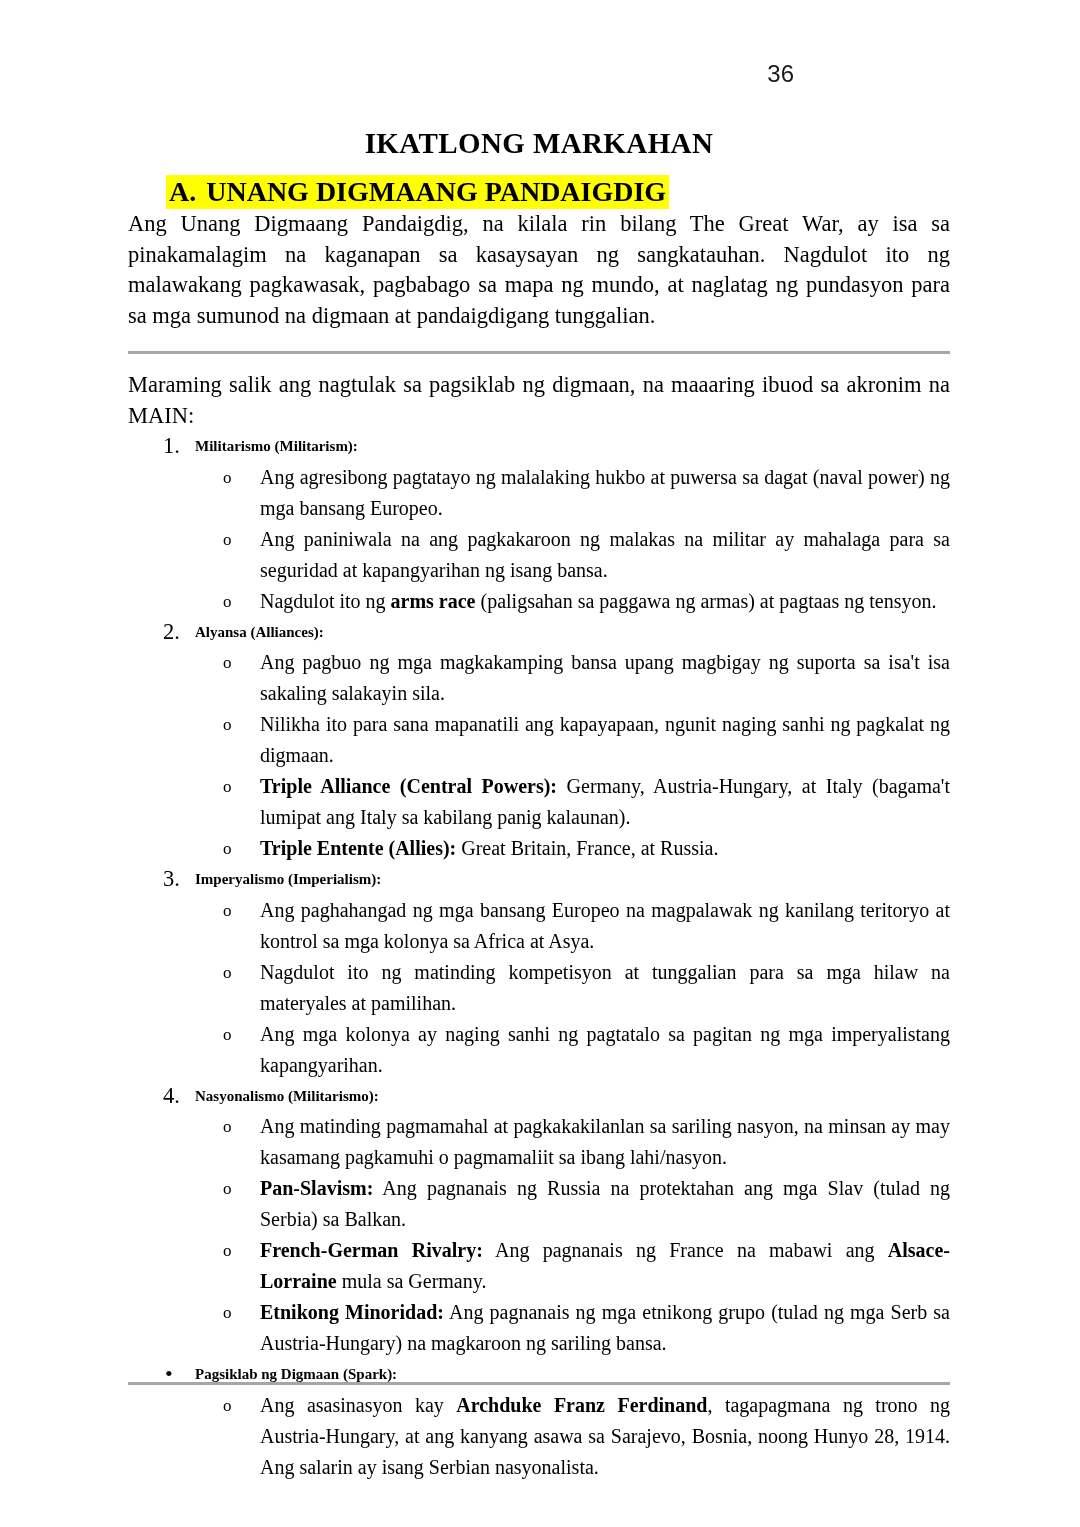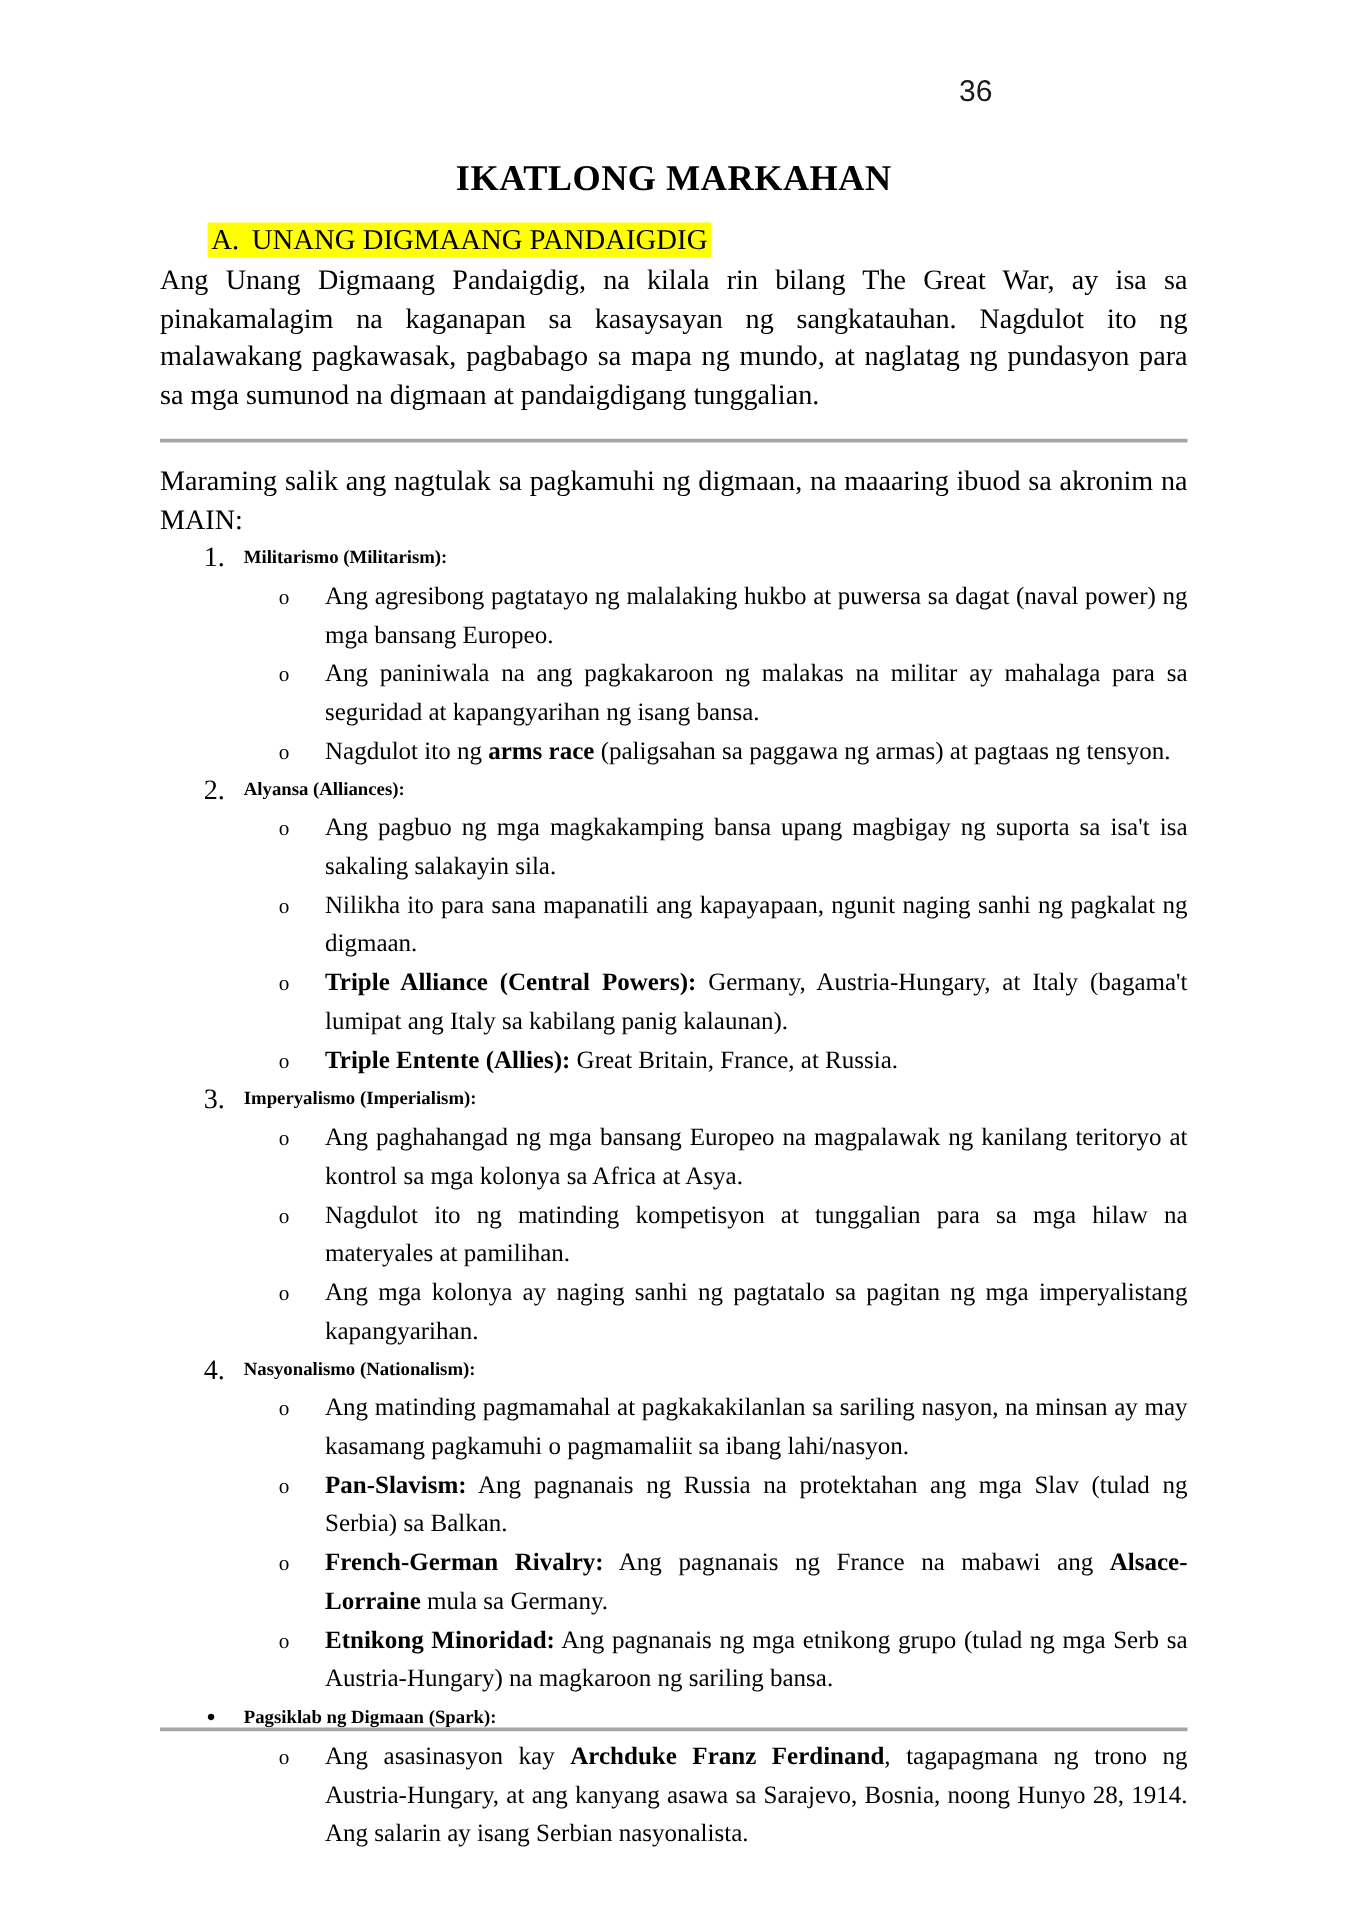--- a/index.html
+++ b/index.html
@@ -45,22 +45,22 @@
   .doc-title {
     text-align: center;
     font-size: 29px;
     font-weight: bold;
     line-height: 36px;
     letter-spacing: 0.4px;
     margin: 0 0 2px 0;
   }
 
   .section-heading {
-    font-size: 23px;
-    font-weight: normal;
+    font-size: 28px;
+    font-weight: bold;
     line-height: 30px;
     margin: 16px 0 2px 0;
     padding-left: 38px;
   }
   .hl {
     background: #ffff00;
     padding: 1px 3px 2px 3px;
   }
   .hl .letter-gap {
     display: inline-block;
@@ -183,21 +183,21 @@
 
     <h2 class="section-heading">
       <span class="hl"><span>A.</span><span class="letter-gap"></span><span>UNANG DIGMAANG PANDAIGDIG</span></span>
     </h2>
 
     <p class="body-para last-line-left">Ang Unang Digmaang Pandaigdig, na kilala rin bilang The Great War, ay isa sa pinakamalagim na kaganapan sa kasaysayan ng sangkatauhan. Nagdulot ito ng malawakang pagkawasak, pagbabago sa mapa ng mundo, at naglatag ng pundasyon para sa mga sumunod na digmaan at pandaigdigang tunggalian.</p>
 
     <div class="hrule"></div>
 
 
-    <p class="lead-in"><span>Maraming salik ang nagtulak sa pagkamuhi ng digmaan, na maaaring ibuod sa akronim na </span><b>MAIN</b><span>:</span></p>
+    <p class="lead-in"><span>Maraming salik ang nagtulak sa pagsiklab ng digmaan, na maaaring ibuod sa akronim na </span><b>MAIN</b><span>:</span></p>
 
     <ol class="main-list" id="main-list">
         <li class="main-item">
           <span class="marker">1.</span>
           <div class="main-label">Militarismo (Militarism):</div>
           <ul class="sub-list">
             <li class="sub-item">
               <span class="sub-marker">o</span>
               <p class="sub-text"><span>Ang agresibong pagtatayo ng malalaking hukbo at puwersa sa dagat (naval power) ng mga bansang Europeo.</span></p>
             </li>
@@ -246,21 +246,21 @@
               <p class="sub-text"><span>Nagdulot ito ng matinding kompetisyon at tunggalian para sa mga hilaw na materyales at pamilihan.</span></p>
             </li>
             <li class="sub-item">
               <span class="sub-marker">o</span>
               <p class="sub-text"><span>Ang mga kolonya ay naging sanhi ng pagtatalo sa pagitan ng mga imperyalistang kapangyarihan.</span></p>
             </li>
           </ul>
         </li>
         <li class="main-item">
           <span class="marker">4.</span>
-          <div class="main-label">Nasyonalismo (Nationalism):</div>
+          <div class="main-label">Nasyonalismo (Militarismo):</div>
           <ul class="sub-list">
             <li class="sub-item">
               <span class="sub-marker">o</span>
               <p class="sub-text"><span>Ang matinding pagmamahal at pagkakakilanlan sa sariling nasyon, na minsan ay may kasamang pagkamuhi o pagmamaliit sa ibang lahi/nasyon.</span></p>
             </li>
             <li class="sub-item">
               <span class="sub-marker">o</span>
               <p class="sub-text"><b>Pan-Slavism:</b><span> Ang pagnanais ng Russia na protektahan ang mga Slav (tulad ng Serbia) sa Balkan.</span></p>
             </li>
             <li class="sub-item">

